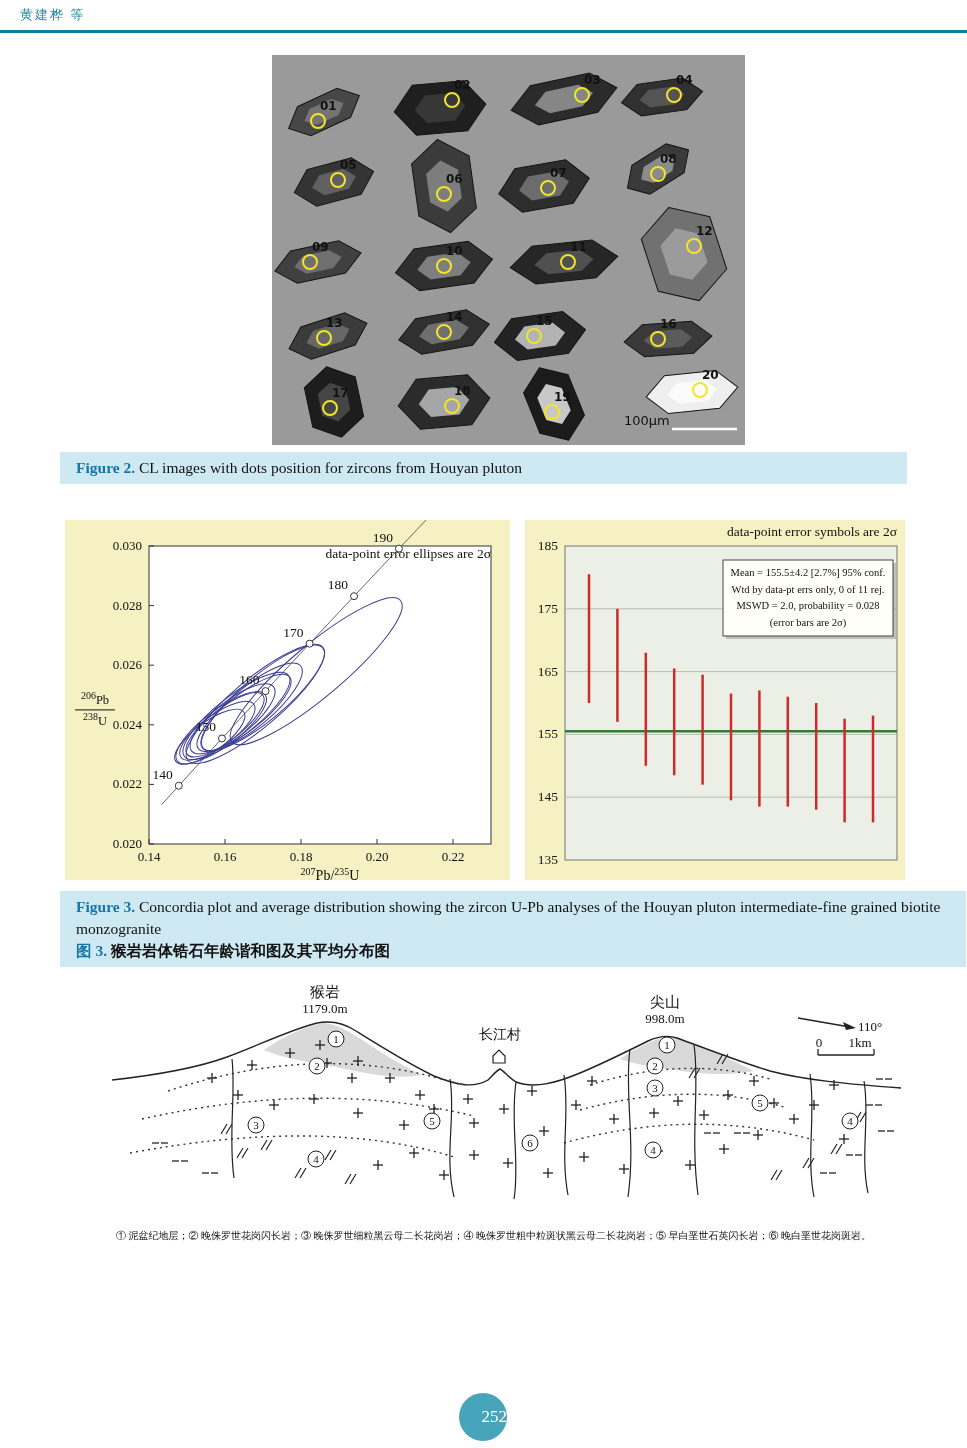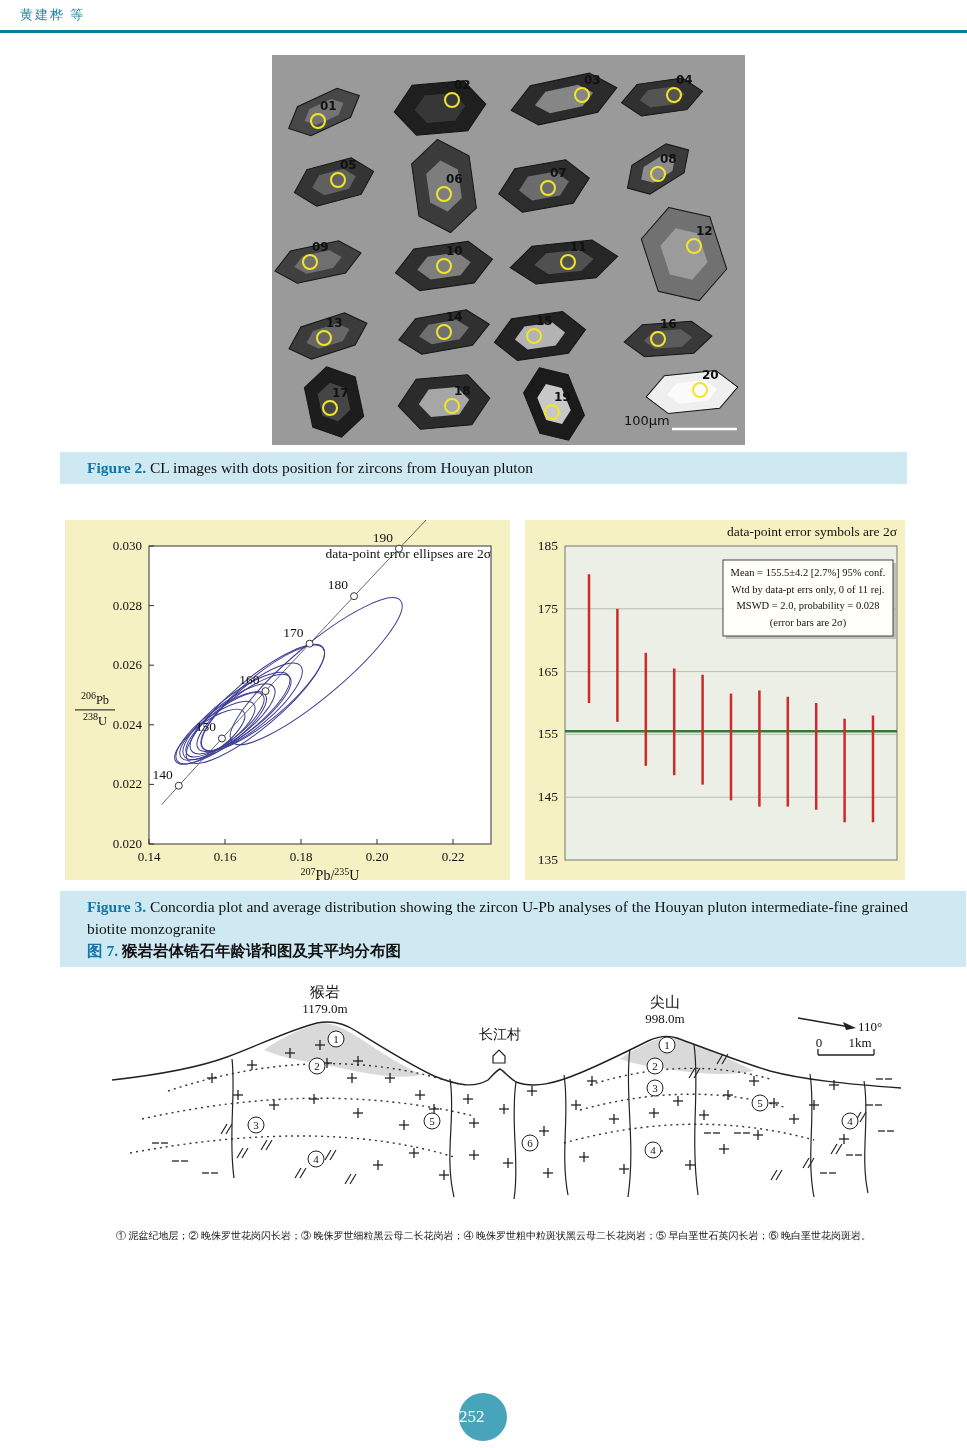--- a/index.html
+++ b/index.html
@@ -2,32 +2,32 @@
 <html><head>
 <meta charset="utf-8">
 <style>
   *{margin:0;padding:0;box-sizing:border-box}
   html,body{background:#fff}
   body{width:967px;height:1448px;position:relative;font-family:"Liberation Serif","DejaVu Serif",serif;color:#111}
   .page{position:absolute;inset:0;background:#fff;overflow:hidden}
   .author{position:absolute;left:20px;top:6px;color:#1f89a1;font-size:13px;letter-spacing:2px}
   .header-rule{position:absolute;left:0;top:30px;width:967px;height:3px;background:#0d7f9b}
   .fig2-panel{position:absolute;left:272px;top:55px;width:473px;height:390px;background:#9a9a9a}
-  .caption{position:absolute;background:#cfe9f3;padding:5px 27px;font-size:15.5px;line-height:1.42}
+  .caption{position:absolute;background:#cfe9f3;padding:5px 16px;font-size:15.5px;line-height:1.42}
   .cap-label{color:#1376a8;font-weight:bold}
   .cap-zh{font-weight:bold}
   #cap2{left:60px;top:452px;width:847px}
   #cap3{left:60px;top:891px;width:906px}
   #cap4{left:125px;top:1277px;width:757px}
   .fig3-left{position:absolute;left:65px;top:520px;width:445px;height:360px;background:#f6f1c3}
   .fig3-right{position:absolute;left:525px;top:520px;width:380px;height:360px;background:#f6f1c3}
   .fig4{position:absolute;left:112px;top:983px;width:795px;height:242px}
   .legend4{position:absolute;left:116px;top:1228px;width:780px;font-size:10px;line-height:1.55;color:#111}
   .badge{position:absolute;left:459px;top:1393px;width:48px;height:48px;border-radius:50%;
-         background:#47a4ba;color:#fff;font-size:17px;display:flex;align-items:center;justify-content:flex-start}
+         background:#47a4ba;color:#fff;font-size:17px;display:flex;align-items:center;justify-content:flex-end}
   svg text{font-family:"Liberation Serif","DejaVu Serif",serif;fill:#111}
   .zlabel{font-family:"DejaVu Sans","Liberation Sans",sans-serif}
 </style>
 </head>
 <body>
 
 <div class="page">
 
   <div class="author">黄建桦 等</div>
   <div class="header-rule"></div>
@@ -256,21 +256,21 @@
         <text x="283" y="105.5" text-anchor="middle" font-size="10.5">(error bars are 2σ)</text>
       </svg>
   </div>
 
   <div class="caption" id="cap3">
     <div>
       <span class="cap-label">Figure 3.</span>
       <span>Concordia plot and average distribution showing the zircon U-Pb analyses of the Houyan pluton intermediate-fine grained biotite monzogranite</span>
     </div>
     <div class="cap-zh">
-      <span class="cap-label">图 7.</span>
+      <span class="cap-label">图 3.</span>
       <span>猴岩岩体锆石年龄谐和图及其平均分布图</span>
     </div>
   </div>
 
   <div class="fig4">
     <svg id="section-svg" width="795" height="242">
 
       <path fill="#d9d9d9" stroke="none" d="M 152,67 C 175,51 198,42 211,40 C 224,40 240,50 258,62 C 276,74 295,85 310,92 C 282,97 252,90 224,84 C 198,79 172,76 152,67 Z"></path>
       <path fill="#d9d9d9" stroke="none" d="M 508,76 C 526,64 545,54 558,54 C 571,56 590,64 612,74 C 626,80 636,85 642,88 C 618,93 588,91 562,87 C 541,84 522,81 508,76 Z"></path>
 

